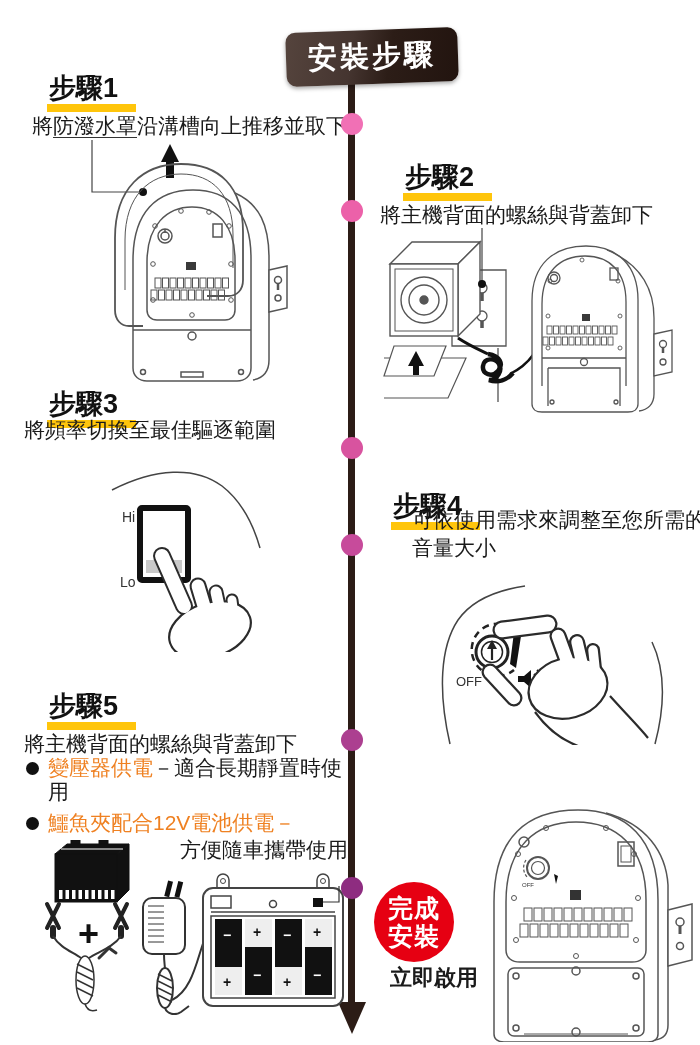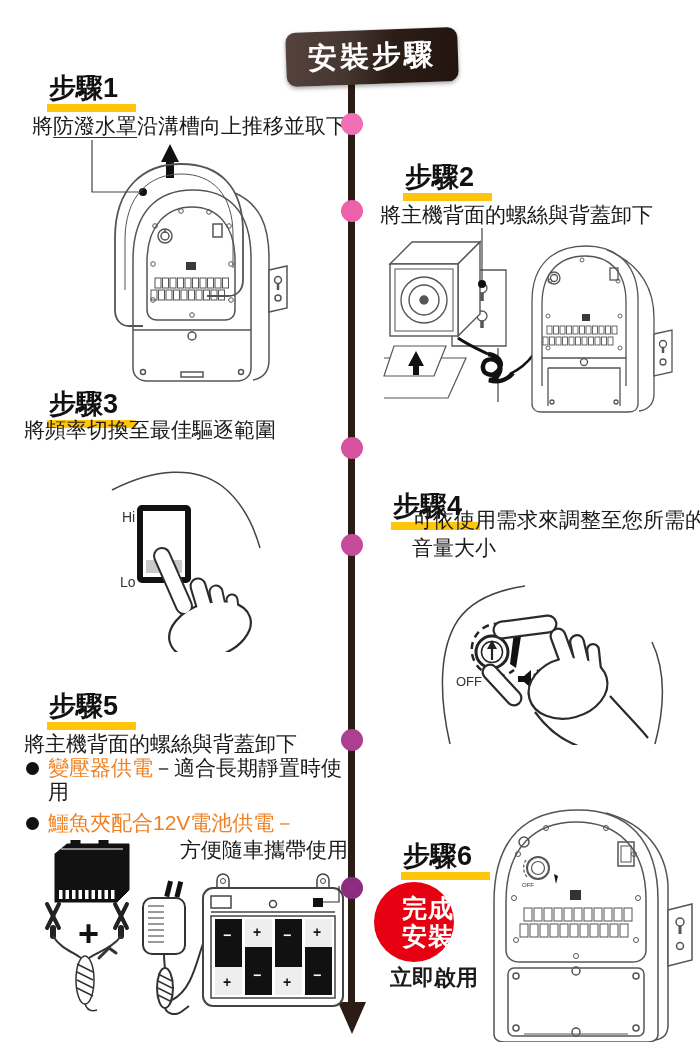--- a/index.html
+++ b/index.html
@@ -26,21 +26,21 @@
   .step-desc{font-size:21px;color:#1a1a1a;z-index:2;line-height:1.35;}
   .u{border-bottom:1.5px solid #333;}
   
   #bullets{left:24px;top:756px;width:324px;z-index:2;}
   .bullet-row{display:flex;align-items:flex-start;margin-bottom:7px;font-size:21px;line-height:1.15;}
   .bullet-dot{flex:0 0 13px;width:13px;height:13px;border-radius:50%;background:#111;margin:6px 9px 0 2px;}
   .hl{color:#EF8122;}
   .cont{ text-align:right;font-size:21px;margin-top:1px;}
   
   #done-badge{left:374px;top:882px;width:80px;height:80px;border-radius:50%;background:#E60012;
-    color:#fff;display:flex;flex-direction:column;align-items:flex-end;justify-content:center;
+    color:#fff;display:flex;flex-direction:column;align-items:center;justify-content:center;
     font-size:25px;font-weight:bold;line-height:1.12;z-index:2;letter-spacing:1px;}
   #activate{left:390px;top:963px;font-size:22px;z-index:2;font-weight:bold;}
   svg{position:absolute;z-index:2;}
   svg text{font-family:"Liberation Sans",sans-serif;}
 </style>
 </head>
 <body>
 
 <div id="canvas">
 
@@ -393,21 +393,20 @@
         <text x="258" y="147" fill="#111">+</text>
         <text x="288" y="97" fill="#111">+</text>
         <text x="198" y="100" fill="#fff">−</text>
         <text x="228" y="140" fill="#fff">−</text>
         <text x="258" y="100" fill="#fff">−</text>
         <text x="288" y="140" fill="#fff">−</text>
       </g>
     </g>
   </svg>
 
-  <div class="abs step-title" style="left:378px;top:842px;">步驟6</div>
   <div class="abs" id="done-badge">
     <span>完成</span>
     <span>安裝</span>
   </div>
   <div class="abs" id="activate">立即啟用</div>
 
   <svg style="left:466px;top:790px;" width="232" height="252" viewBox="0 0 232 252">
     <g fill="#fff" stroke="#555" stroke-width="1.5">
       <path d="M28,244 L28,112 C28,46 62,20 112,20 C160,20 192,48 192,110 L192,244 C192,249 188,252 182,252 L38,252 C32,252 28,249 28,244 Z"></path>
       <path fill="none" d="M140,23 C180,34 200,62 202,95 L202,235 C202,244 197,249 189,250"></path>

